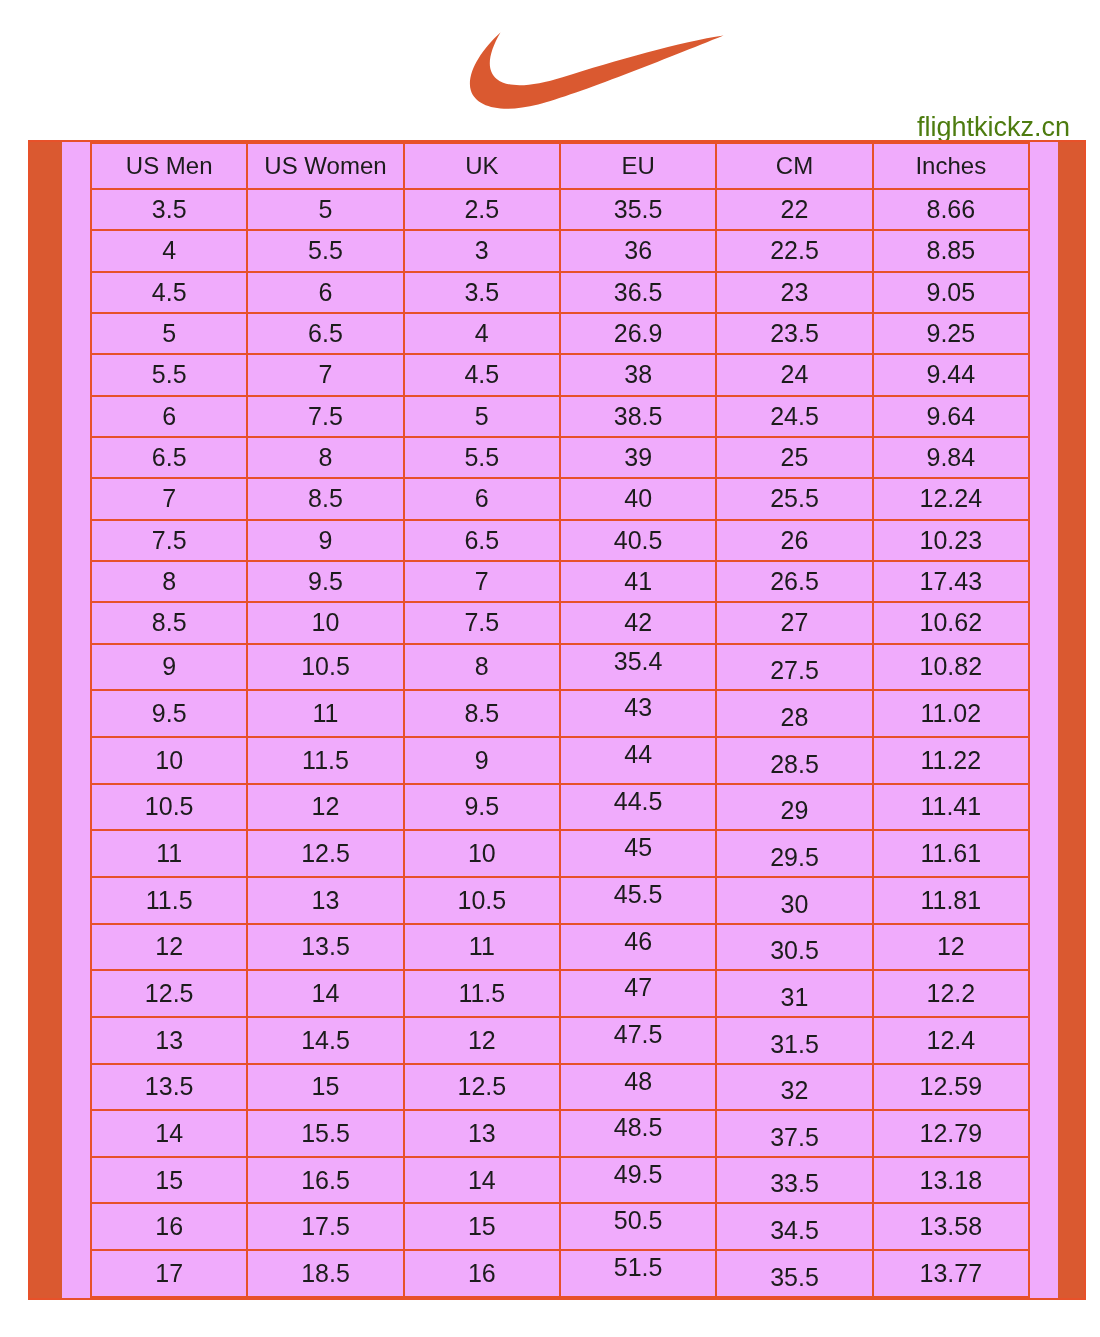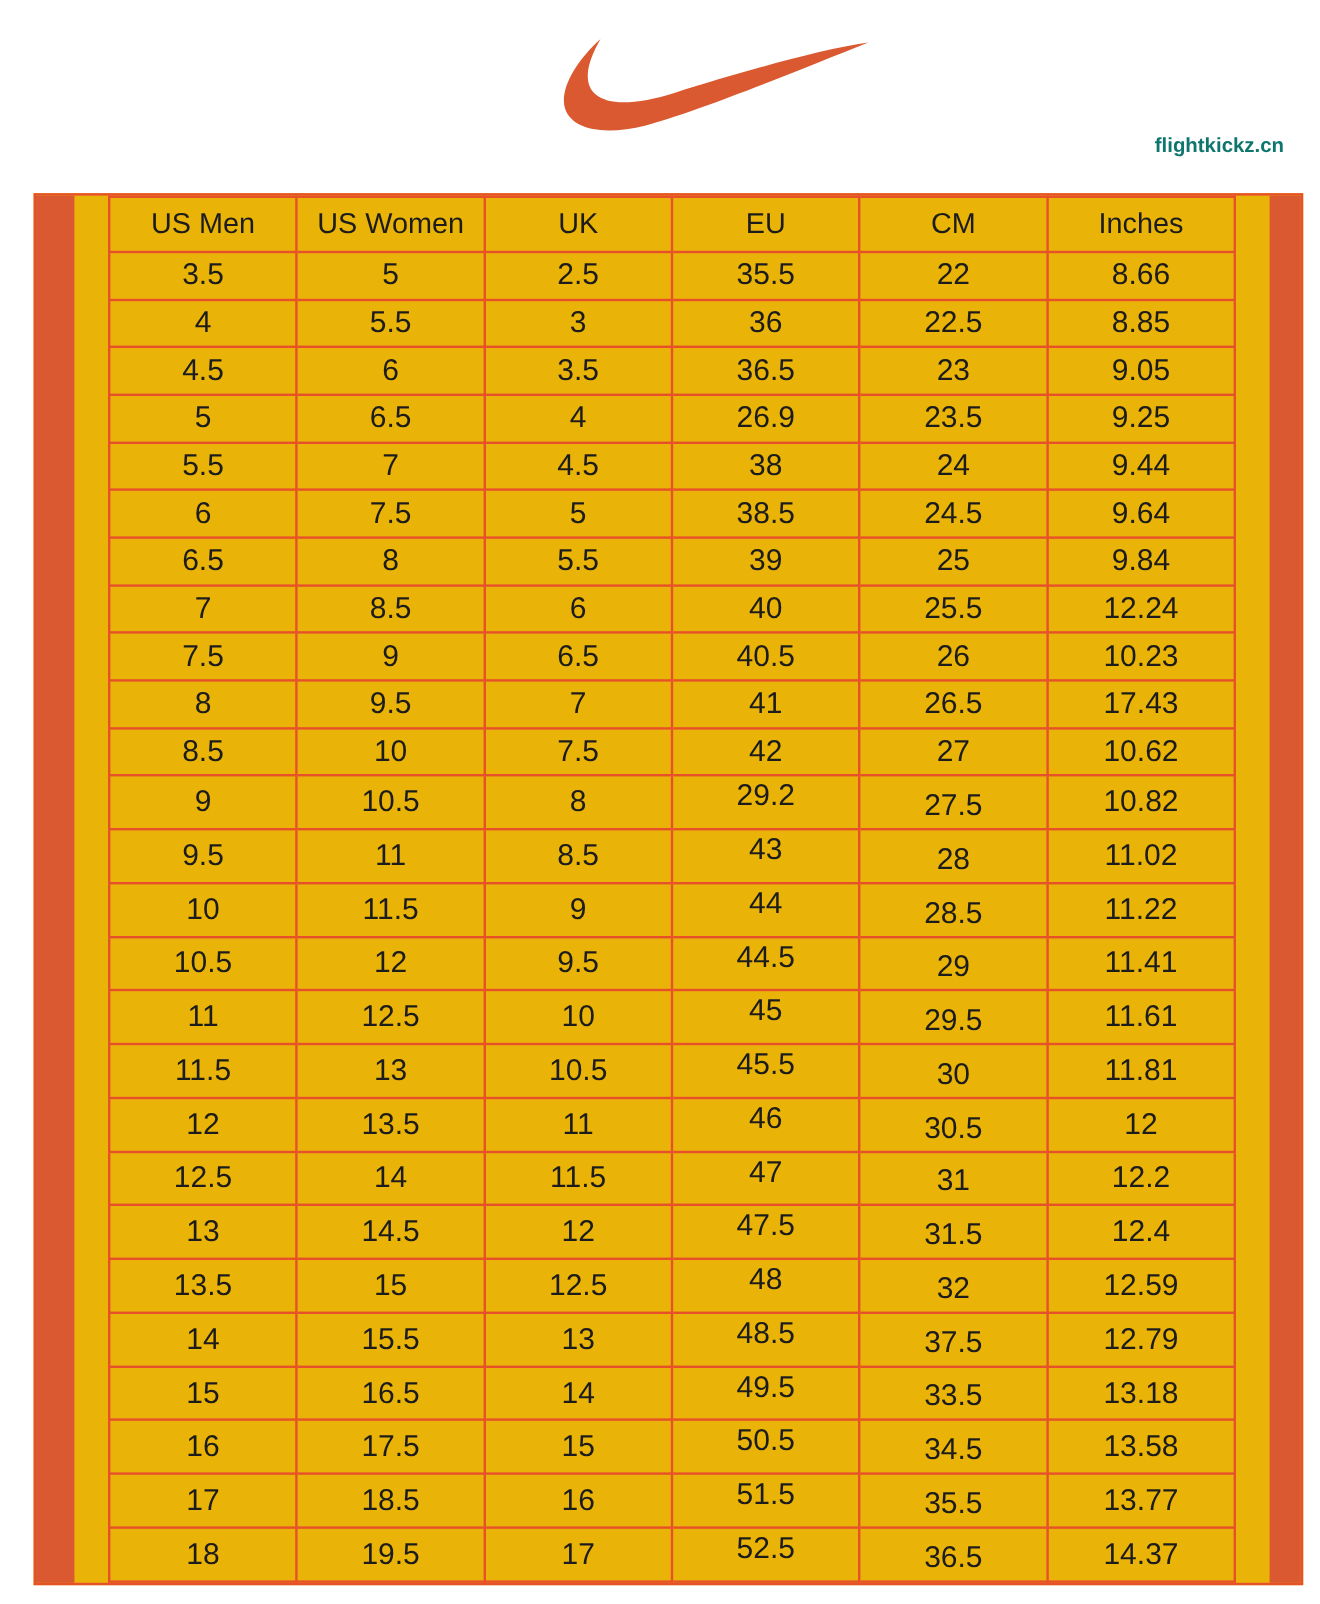--- a/index.html
+++ b/index.html
@@ -25,34 +25,34 @@
     left: 449px;
     top: 28px;
     width: 276px;
     height: 90px;
   }
   .logo svg { width: 100%; height: 100%; display: block; }
   .watermark {
     position: absolute;
     top: 112px;
     right: 30px;
-    font-size: 17px;
-    font-weight: 700;
-    color: #0f766e;
+    font-size: 27px;
+    font-weight: 400;
+    color: #4d7c0f;
     letter-spacing: 0px;
   }
   .frame {
     position: absolute;
     left: 28px;
-    top: 161px;
+    top: 140px;
     width: 1058px;
     height: 1160px;
     border: 2px solid var(--grid);
     display: flex;
-    background: #eab308;
+    background: #f0abfc;
     gap: 28px;
   }
   .strip { background: var(--accent); flex: 0 0 auto; }
   .strip.left  { width: 32px; }
   .strip.right { width: 26px; }
   table.size-table {
     flex: 1 1 auto;
     border-collapse: collapse;
     table-layout: fixed;
     height: 100%;
@@ -193,21 +193,21 @@
             <td>10</td>
             <td>7.5</td>
             <td>42</td>
             <td>27</td>
             <td>10.62</td>
           </tr>
           <tr>
             <td>9</td>
             <td>10.5</td>
             <td>8</td>
-            <td class="raise">29.2</td>
+            <td class="raise">35.4</td>
             <td class="drop">27.5</td>
             <td>10.82</td>
           </tr>
           <tr>
             <td>9.5</td>
             <td>11</td>
             <td>8.5</td>
             <td class="raise">43</td>
             <td class="drop">28</td>
             <td>11.02</td>
@@ -301,26 +301,18 @@
             <td>13.58</td>
           </tr>
           <tr>
             <td>17</td>
             <td>18.5</td>
             <td>16</td>
             <td class="raise">51.5</td>
             <td class="drop">35.5</td>
             <td>13.77</td>
           </tr>
-          <tr>
-            <td>18</td>
-            <td>19.5</td>
-            <td>17</td>
-            <td class="raise">52.5</td>
-            <td class="drop">36.5</td>
-            <td>14.37</td>
-          </tr>
         </tbody>
     </table>
     <div class="strip right"></div>
   </div>
 
 </div>
 
 </body></html>

